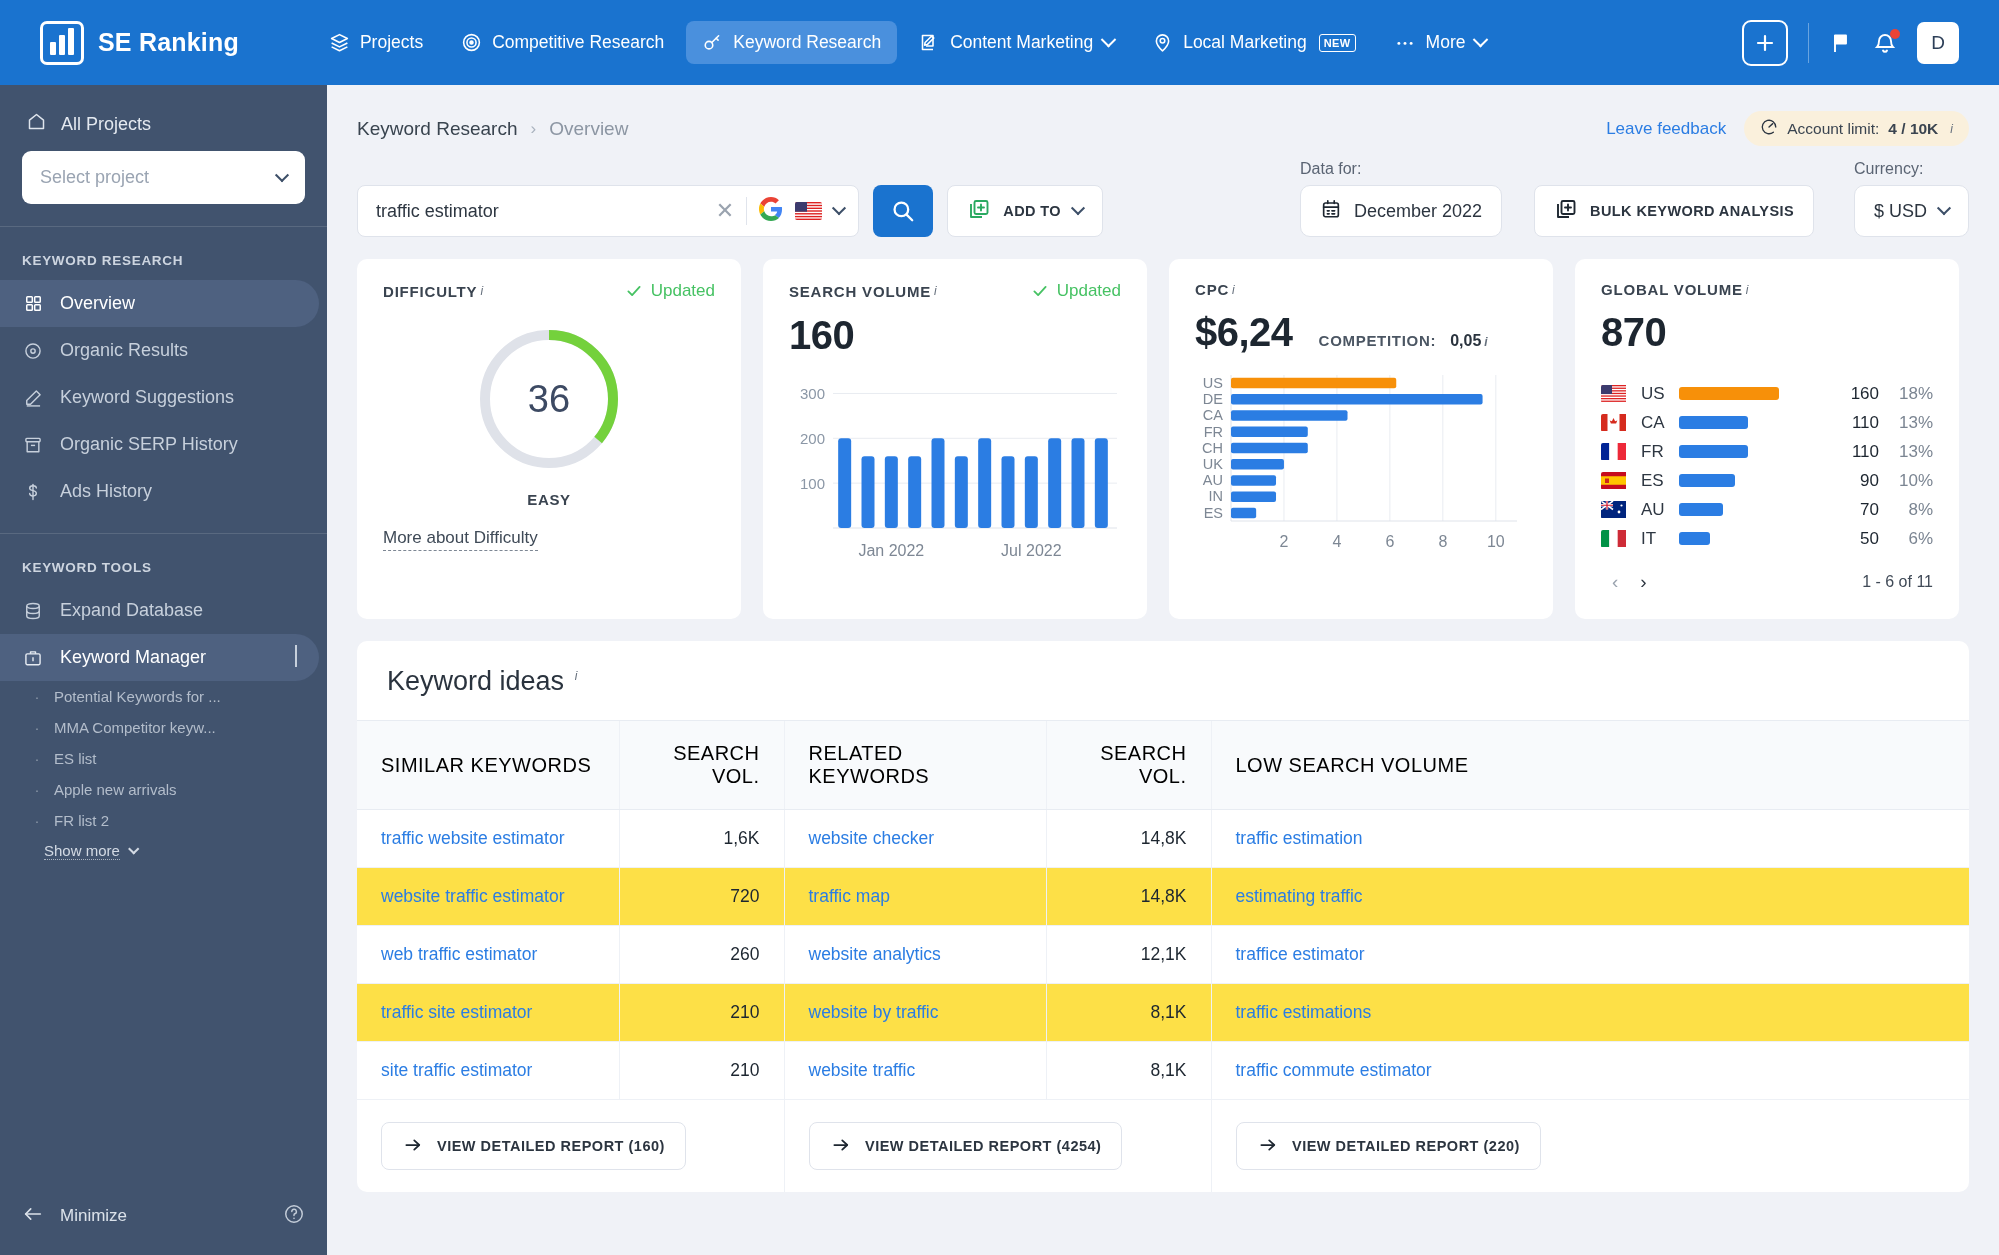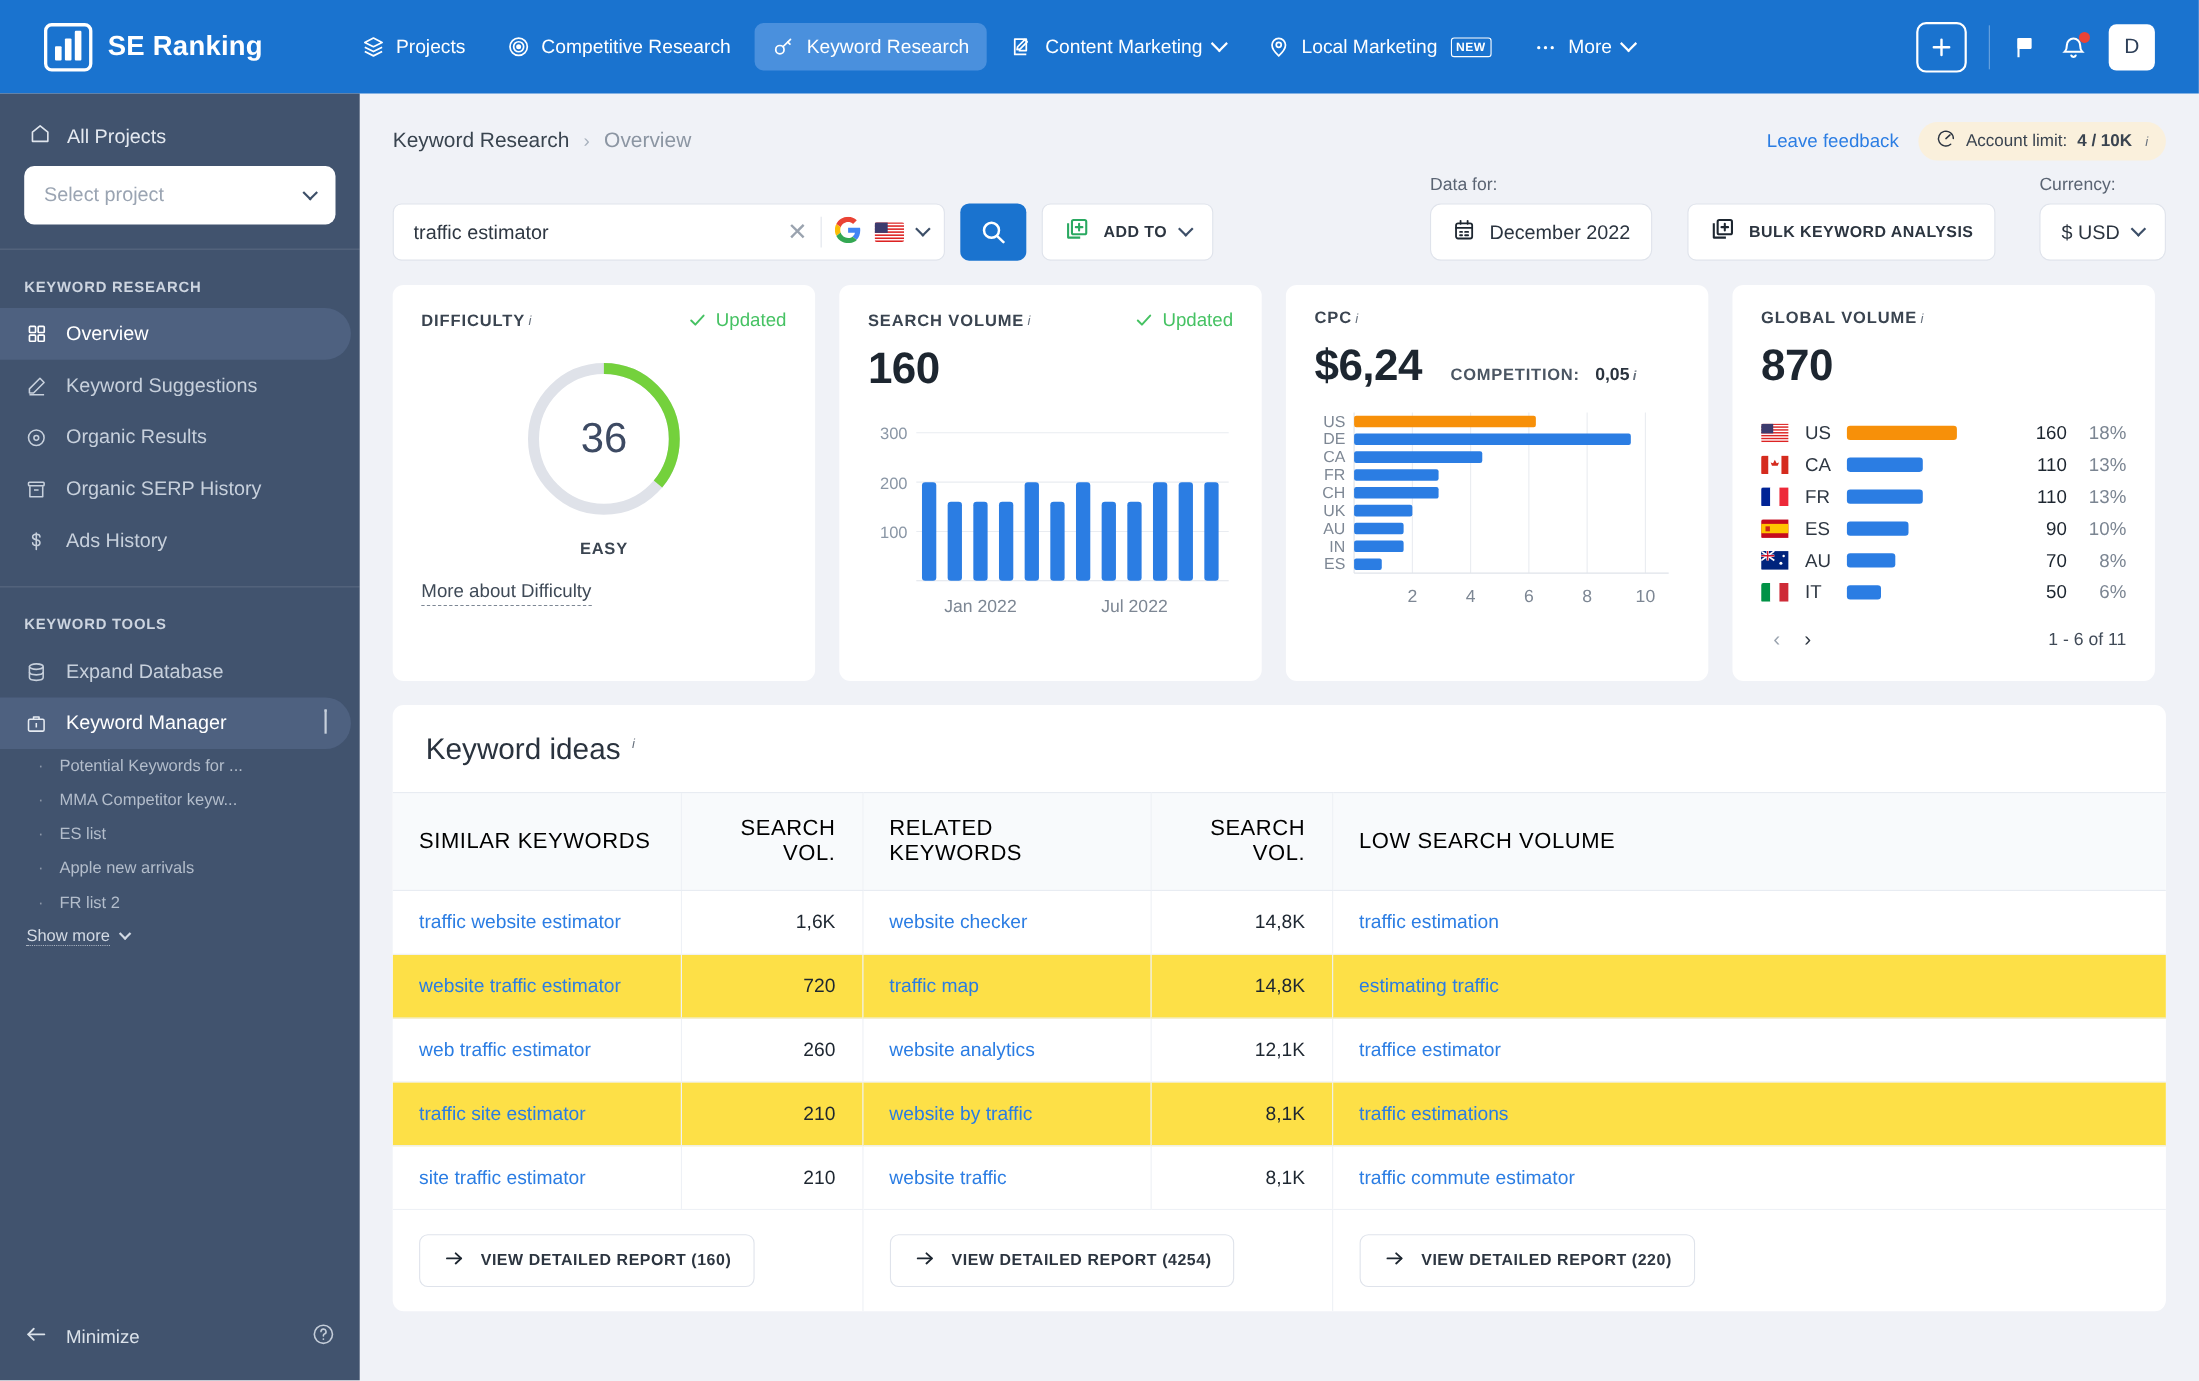--- a/index.html
+++ b/index.html
@@ -75,21 +75,21 @@
   .sb-item {
     display: flex; align-items: center; gap: 16px; color: #c7d0dc; font-size: 18px;
     padding: 13px 22px; margin: 0 8px 0 0; border-radius: 0 30px 30px 0; cursor: pointer; position: relative;
   }
   .sb-item.active { background: #4e6180; color: #fff; }
   .sb-item .sb-ic { width: 22px; display:flex; align-items:center; justify-content:center; flex: 0 0 22px; }
   .sb-item .sb-caret { margin-left: auto; }
   .caret-up { width: 9px; height: 9px; border-left: 2.2px solid #c7d0dc; border-top: 2.2px solid #c7d0dc; transform: rotate(45deg) translateY(3px); }
   .sb-sub { display: flex; align-items: center; gap: 10px; color: #b3bdcb; font-size: 15px; padding: 7px 22px 7px 30px; cursor: pointer; }
   .sb-sub .bullet { color: #8b97a8; font-size: 15px; width: 14px; text-align:center; }
-  .sb-showmore { color: #d3dae4; font-size: 15px; padding: 6px 22px 0 24px; display: flex; align-items: center; gap: 9px; cursor: pointer; }
+  .sb-showmore { color: #d3dae4; font-size: 15px; padding: 6px 22px 0 44px; display: flex; align-items: center; gap: 9px; cursor: pointer; }
   .sb-showmore u { border-bottom: 1px dotted #aab4c2; text-decoration: none; }
   .chev-sm { width: 8px; height: 8px; border-right: 2px solid #d3dae4; border-bottom: 2px solid #d3dae4; transform: rotate(45deg) translate(-1px,-2px); }
   .sb-bottom { margin-top: auto; display: flex; align-items: center; padding: 20px 22px 26px 22px; gap: 16px; }
   .sb-bottom .min-label { color: #dbe2ea; font-size: 17px; cursor: pointer; }
   .sb-bottom .help { margin-left: auto; cursor: pointer; }
 
   
   .main { flex: 1 1 auto; background: #f0f2f7; overflow: hidden; display: flex; flex-direction: column; }
   .crumbrow { display: flex; align-items: center; padding: 26px 30px 0 30px; }
   .crumb { color: #39444f; font-size: 19px; cursor: pointer; }
@@ -326,36 +326,36 @@
               <rect x="13.5" y="3.5" width="7" height="7" rx="1"></rect>
               <rect x="3.5" y="13.5" width="7" height="7" rx="1"></rect>
               <rect x="13.5" y="13.5" width="7" height="7" rx="1"></rect>
             </svg>
         </span>
         <span>Overview</span>
       </div>
 
       <div class="sb-item">
         <span class="sb-ic">
+          <svg width="20" height="20" viewBox="0 0 24 24" fill="none" stroke="#c7d0dc" stroke-width="1.7">
+              <circle cx="12" cy="12" r="8.5"></circle>
+              <circle cx="12" cy="12" r="2.6"></circle>
+            </svg>
+        </span>
+        <span>Organic Results</span>
+      </div>
+
+      <div class="sb-item">
+        <span class="sb-ic">
           <svg width="20" height="20" viewBox="0 0 24 24" fill="none" stroke="#c7d0dc" stroke-width="1.7" stroke-linejoin="round">
               <path d="M16 3.5 20.5 8 9 19.5H4.5V15z"></path>
               <path d="M4.5 21.5h16"></path>
             </svg>
         </span>
         <span>Keyword Suggestions</span>
-      </div>
-
-      <div class="sb-item">
-        <span class="sb-ic">
-          <svg width="20" height="20" viewBox="0 0 24 24" fill="none" stroke="#c7d0dc" stroke-width="1.7">
-              <circle cx="12" cy="12" r="8.5"></circle>
-              <circle cx="12" cy="12" r="2.6"></circle>
-            </svg>
-        </span>
-        <span>Organic Results</span>
       </div>
 
       <div class="sb-item">
         <span class="sb-ic">
           <svg width="20" height="20" viewBox="0 0 24 24" fill="none" stroke="#c7d0dc" stroke-width="1.7" stroke-linejoin="round">
               <rect x="3.5" y="4" width="17" height="4" rx="1"></rect>
               <path d="M5 8.5v11.5h14V8.5"></path>
               <path d="M9.5 12.5h5"></path>
             </svg>
         </span>

